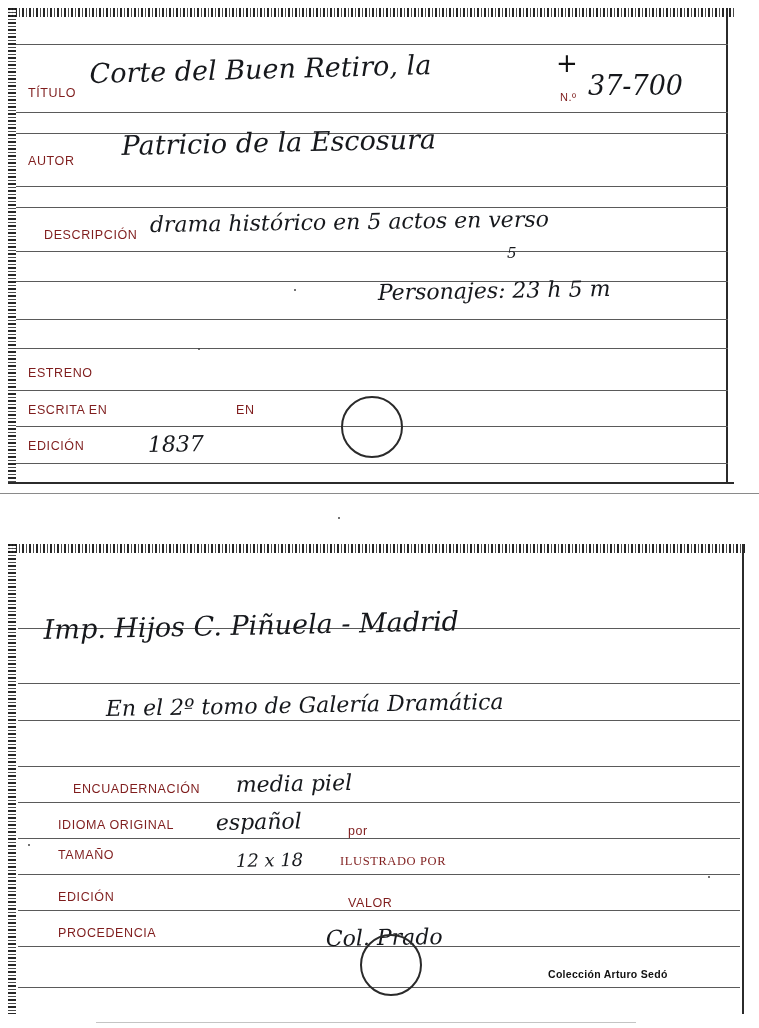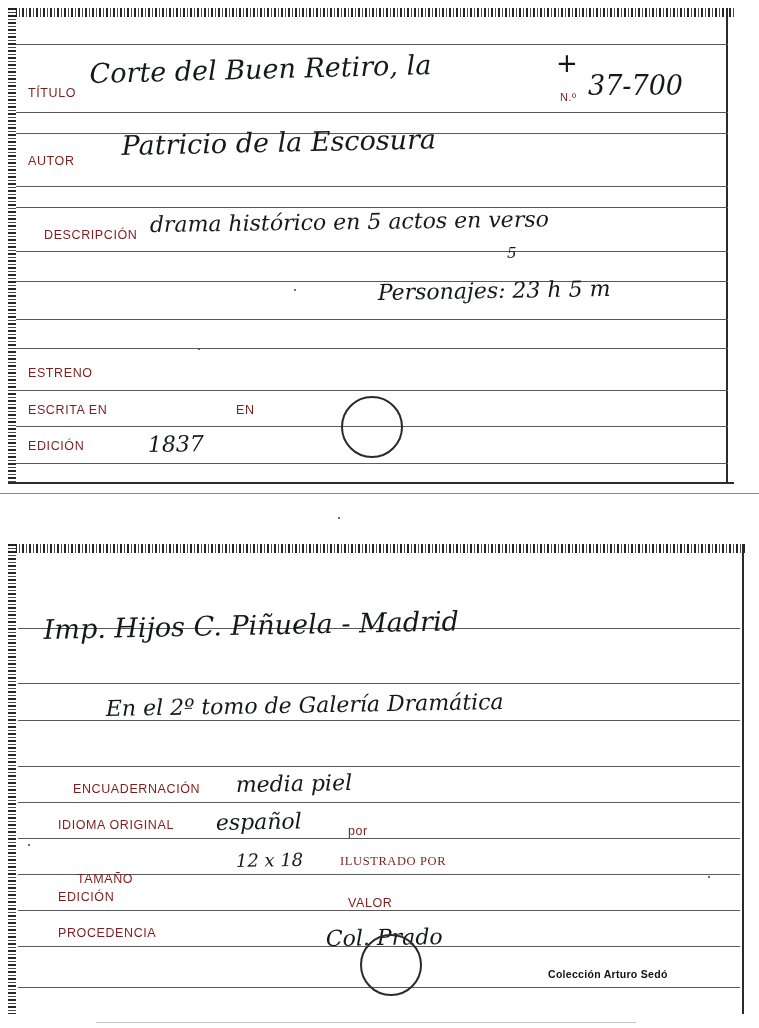--- a/index.html
+++ b/index.html
@@ -204,21 +204,21 @@
     <div class="rule" style="left:10px; width:722px; top:366px;"></div>
     <div class="rule" style="left:10px; width:722px; top:402px;"></div>
     <div class="rule" style="left:10px; width:722px; top:443px;"></div>
 
     <div class="hw big" style="left:36px; top:70px; transform: rotate(-1.2deg);">Imp. Hijos C. Piñuela - Madrid</div>
     <div class="hw mid" style="left:98px; top:152px; transform: rotate(-1deg);">En el 2º tomo de Galería Dramática</div>
 
     <div class="lbl" style="left:50px; top:238px;margin-left:15px;">ENCUADERNACIÓN</div>
     <div class="lbl" style="left:50px; top:274px;">IDIOMA ORIGINAL</div>
     <div class="lbl" style="left:340px; top:280px;text-align:center;">por</div>
-    <div class="lbl" style="left:50px; top:328px;margin-left:19px;">TAMAÑO</div>
+    <div class="lbl" style="left:50px; top:304px;">TAMAÑO</div>
     <div class="lbl" style="left:332px; top:310px;font-family:Liberation Serif, serif;">ILUSTRADO POR</div>
     <div class="lbl" style="left:50px; top:346px;">EDICIÓN</div>
     <div class="lbl" style="left:340px; top:352px;">VALOR</div>
     <div class="lbl" style="left:50px; top:382px;">PROCEDENCIA</div>
 
     <div class="hw mid" style="left:228px; top:228px; transform: rotate(-1deg);">media piel</div>
     <div class="hw mid" style="left:208px; top:266px; transform: rotate(-1deg);">español</div>
     <div class="hw small" style="left:228px; top:306px; transform: rotate(-1deg);">12 x 18</div>
     <div class="hw mid" style="left:318px; top:382px; transform: rotate(-1deg);">Col. Prado</div>
 

